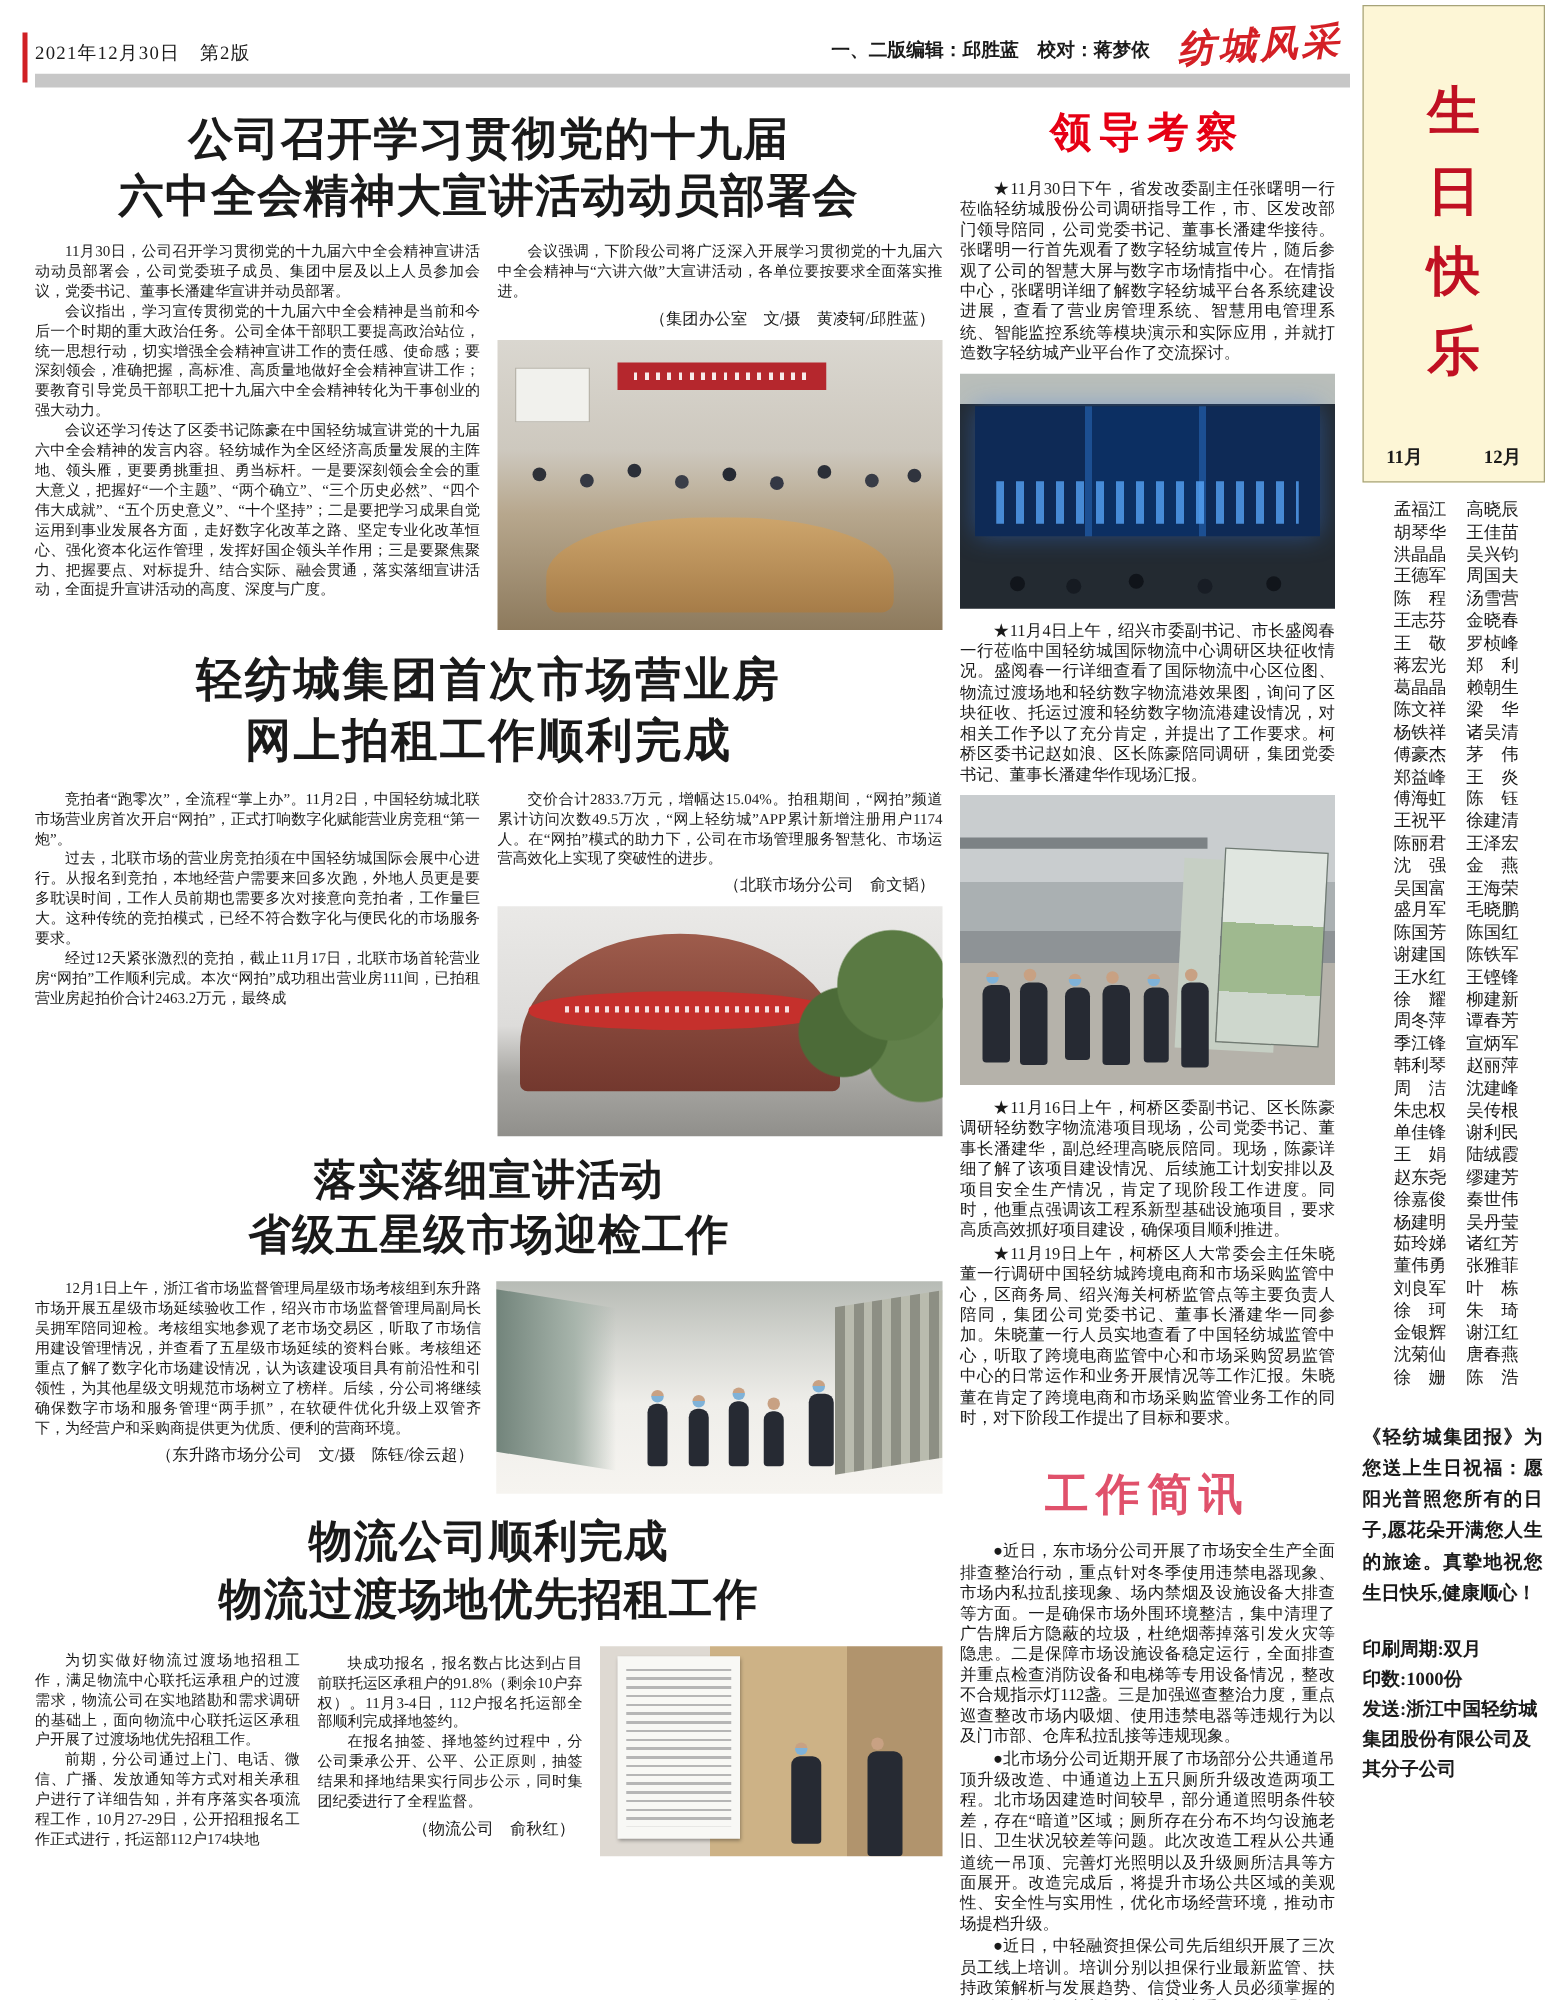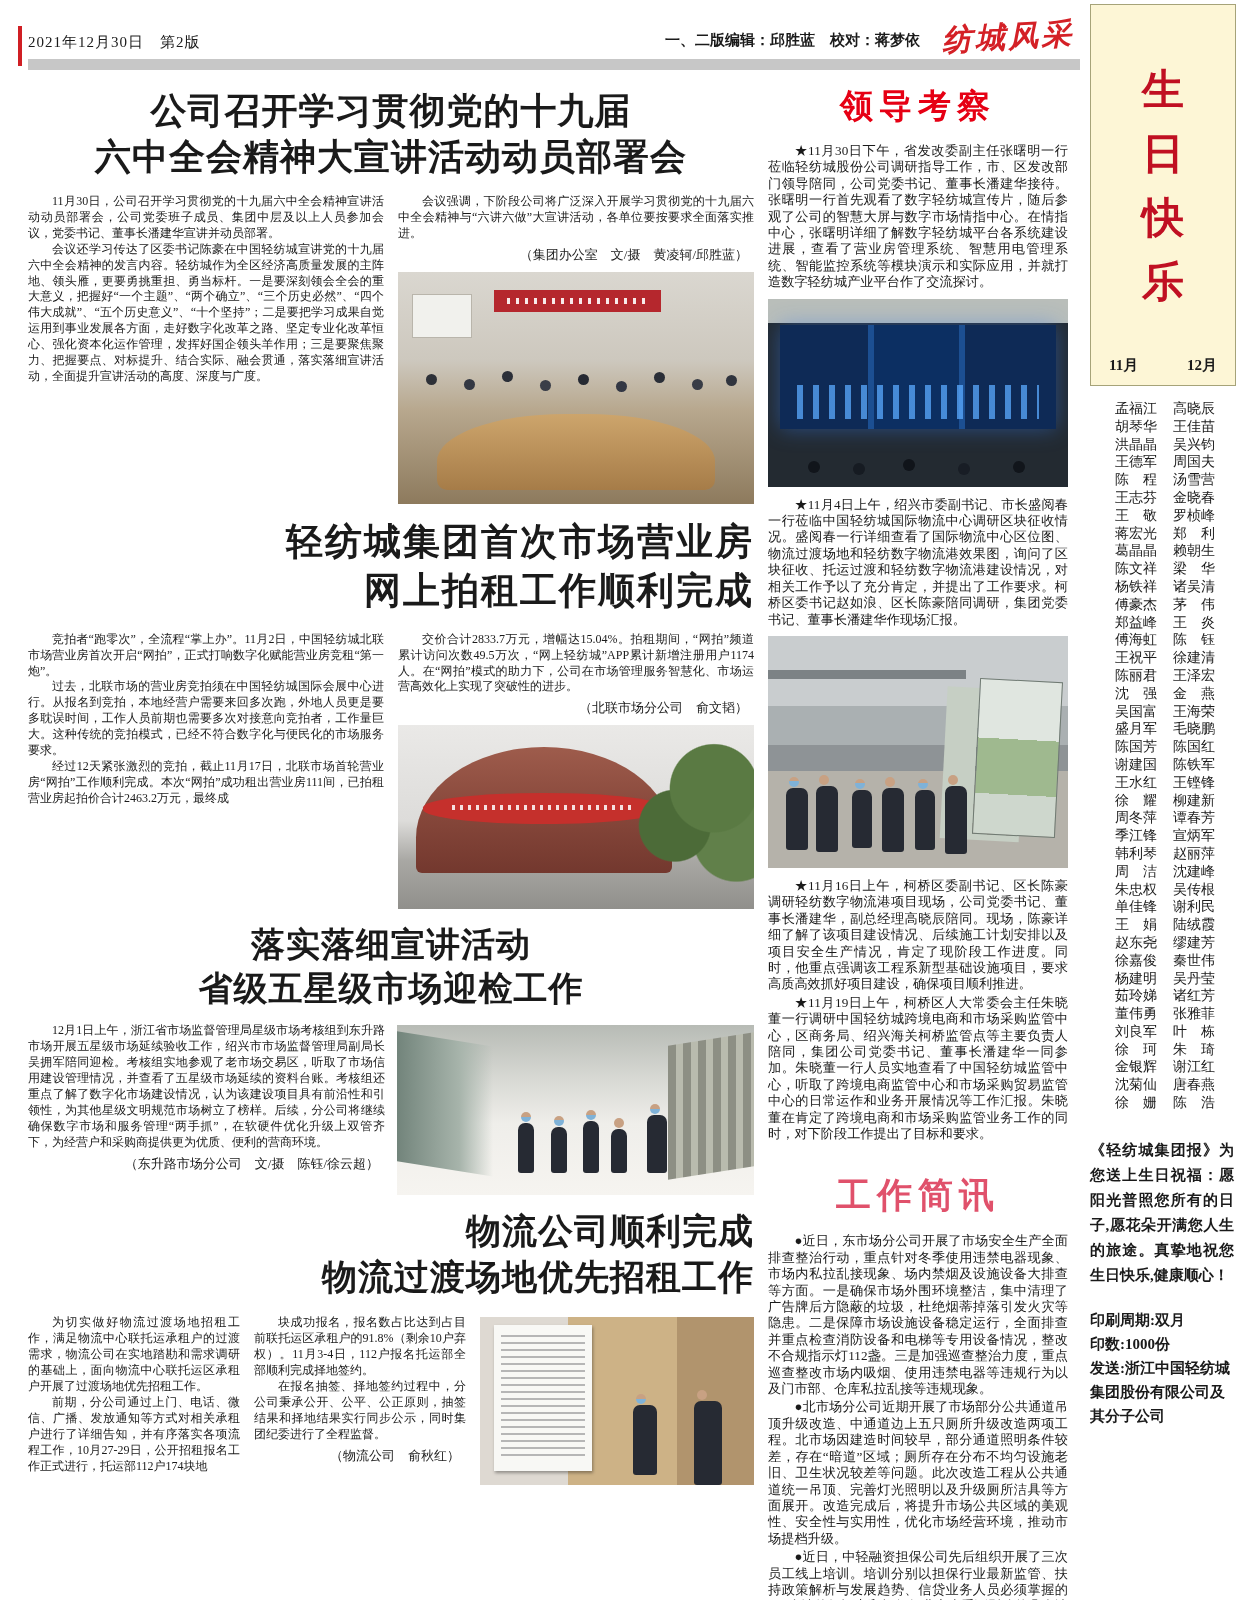--- a/index.html
+++ b/index.html
@@ -14,32 +14,32 @@
   .editor-line{font-size:15px;font-weight:bold;font-family:"DejaVu Sans","Liberation Sans",sans-serif;padding-bottom:2px;}
   .masthead{font-size:30px;font-weight:bold;font-style:italic;color:#d42026;margin-left:22px;margin-right:6px;
             transform:rotate(-3deg);letter-spacing:3px;line-height:1;}
   .gray-bar{height:11px;background:#c7c7c7;margin:7px 0 10px 0;}
   
   .cols{display:flex;gap:14px;}
   .col-left{width:726px;}
   .col-mid{width:300px;}
   
   .h-serif{font-family:"Liberation Serif","DejaVu Serif",serif;font-weight:bold;text-align:center;margin:0;}
-  .h-sans{font-family:Liberation Mono, monospace;font-weight:bold;text-align:right;margin:0;}
+  .h-sans{font-family:Liberation Serif, serif;font-weight:bold;text-align:center;margin:0;}
   .a1-title{font-size:36px;line-height:46px;letter-spacing:1px;margin:8px 0 14px;}
   .a2-title{font-size:37px;line-height:49px;letter-spacing:2px;margin:16px 0 14px;}
   .a3-title{font-size:34px;line-height:44px;letter-spacing:1px;margin:14px 0 12px;}
   .a4-title{font-size:35px;line-height:46px;letter-spacing:1px;margin:16px 0 12px;}
   
   .two-col{display:flex;gap:14px;}
   .tcol{flex:1;min-width:0;}
   .body-text p{margin:0;text-indent:2em;text-align:justify;font-size:12px;line-height:15.9px;}
   .byline{font-size:13px;text-align:right;margin:4px 6px 6px 0;}
   .row{display:flex;gap:12px;}
-  .a4-cols{display:flex;gap:14px;}
+  .a4-cols{display:flex;gap:14px;align-items:center;}
   .a4-col{width:212px;}
   
   .mid-header{font-size:33px;letter-spacing:6px;text-align:center;font-weight:bold;
               font-family:"DejaVu Sans","Liberation Sans",sans-serif;margin:4px 0 14px;}
   .insp-header{color:#e60014;}
   .brief-header{color:#e0516b;margin-top:30px;font-size:35px;}
   .mid-item{font-size:13.2px;line-height:16.4px;text-align:justify;text-indent:2em;margin:0 0 2px 0;}
   
   .sidebar{width:146px;margin-left:10px;box-sizing:border-box;}
   .banner-box{margin-top:4px;height:382px;background:#fdf6d6;border:1px solid #a6a379;box-sizing:border-box;
@@ -122,20 +122,21 @@
       <div class="col-left">
 
         <article>
           <h1 class="h-serif a1-title">
             <span>公司召开学习贯彻党的十九届</span><br>
             <span>六中全会精神大宣讲活动动员部署会</span>
           </h1>
           <div class="two-col">
             <div class="tcol body-text">
                 <p>11月30日，公司召开学习贯彻党的十九届六中全会精神宣讲活动动员部署会，公司党委班子成员、集团中层及以上人员参加会议，党委书记、董事长潘建华宣讲并动员部署。</p>
+                <p>会议指出，学习宣传贯彻党的十九届六中全会精神是当前和今后一个时期的重大政治任务。公司全体干部职工要提高政治站位，统一思想行动，切实增强全会精神宣讲工作的责任感、使命感；要深刻领会，准确把握，高标准、高质量地做好全会精神宣讲工作；要教育引导党员干部职工把十九届六中全会精神转化为干事创业的强大动力。</p>
                 <p>会议还学习传达了区委书记陈豪在中国轻纺城宣讲党的十九届六中全会精神的发言内容。轻纺城作为全区经济高质量发展的主阵地、领头雁，更要勇挑重担、勇当标杆。一是要深刻领会全会的重大意义，把握好“一个主题”、“两个确立”、“三个历史必然”、“四个伟大成就”、“五个历史意义”、“十个坚持”；二是要把学习成果自觉运用到事业发展各方面，走好数字化改革之路、坚定专业化改革恒心、强化资本化运作管理，发挥好国企领头羊作用；三是要聚焦聚力、把握要点、对标提升、结合实际、融会贯通，落实落细宣讲活动，全面提升宣讲活动的高度、深度与广度。</p>
               </div>
             <div class="tcol">
               <div class="body-text">
                   <p>会议强调，下阶段公司将广泛深入开展学习贯彻党的十九届六中全会精神与“六讲六做”大宣讲活动，各单位要按要求全面落实推进。</p>
                 </div>
               <div class="byline">（集团办公室　文/摄　黄凌轲/邱胜蓝）</div>
               <div class="photo ph-meeting">
                 <div class="scr"></div>
                 <div class="banner">

